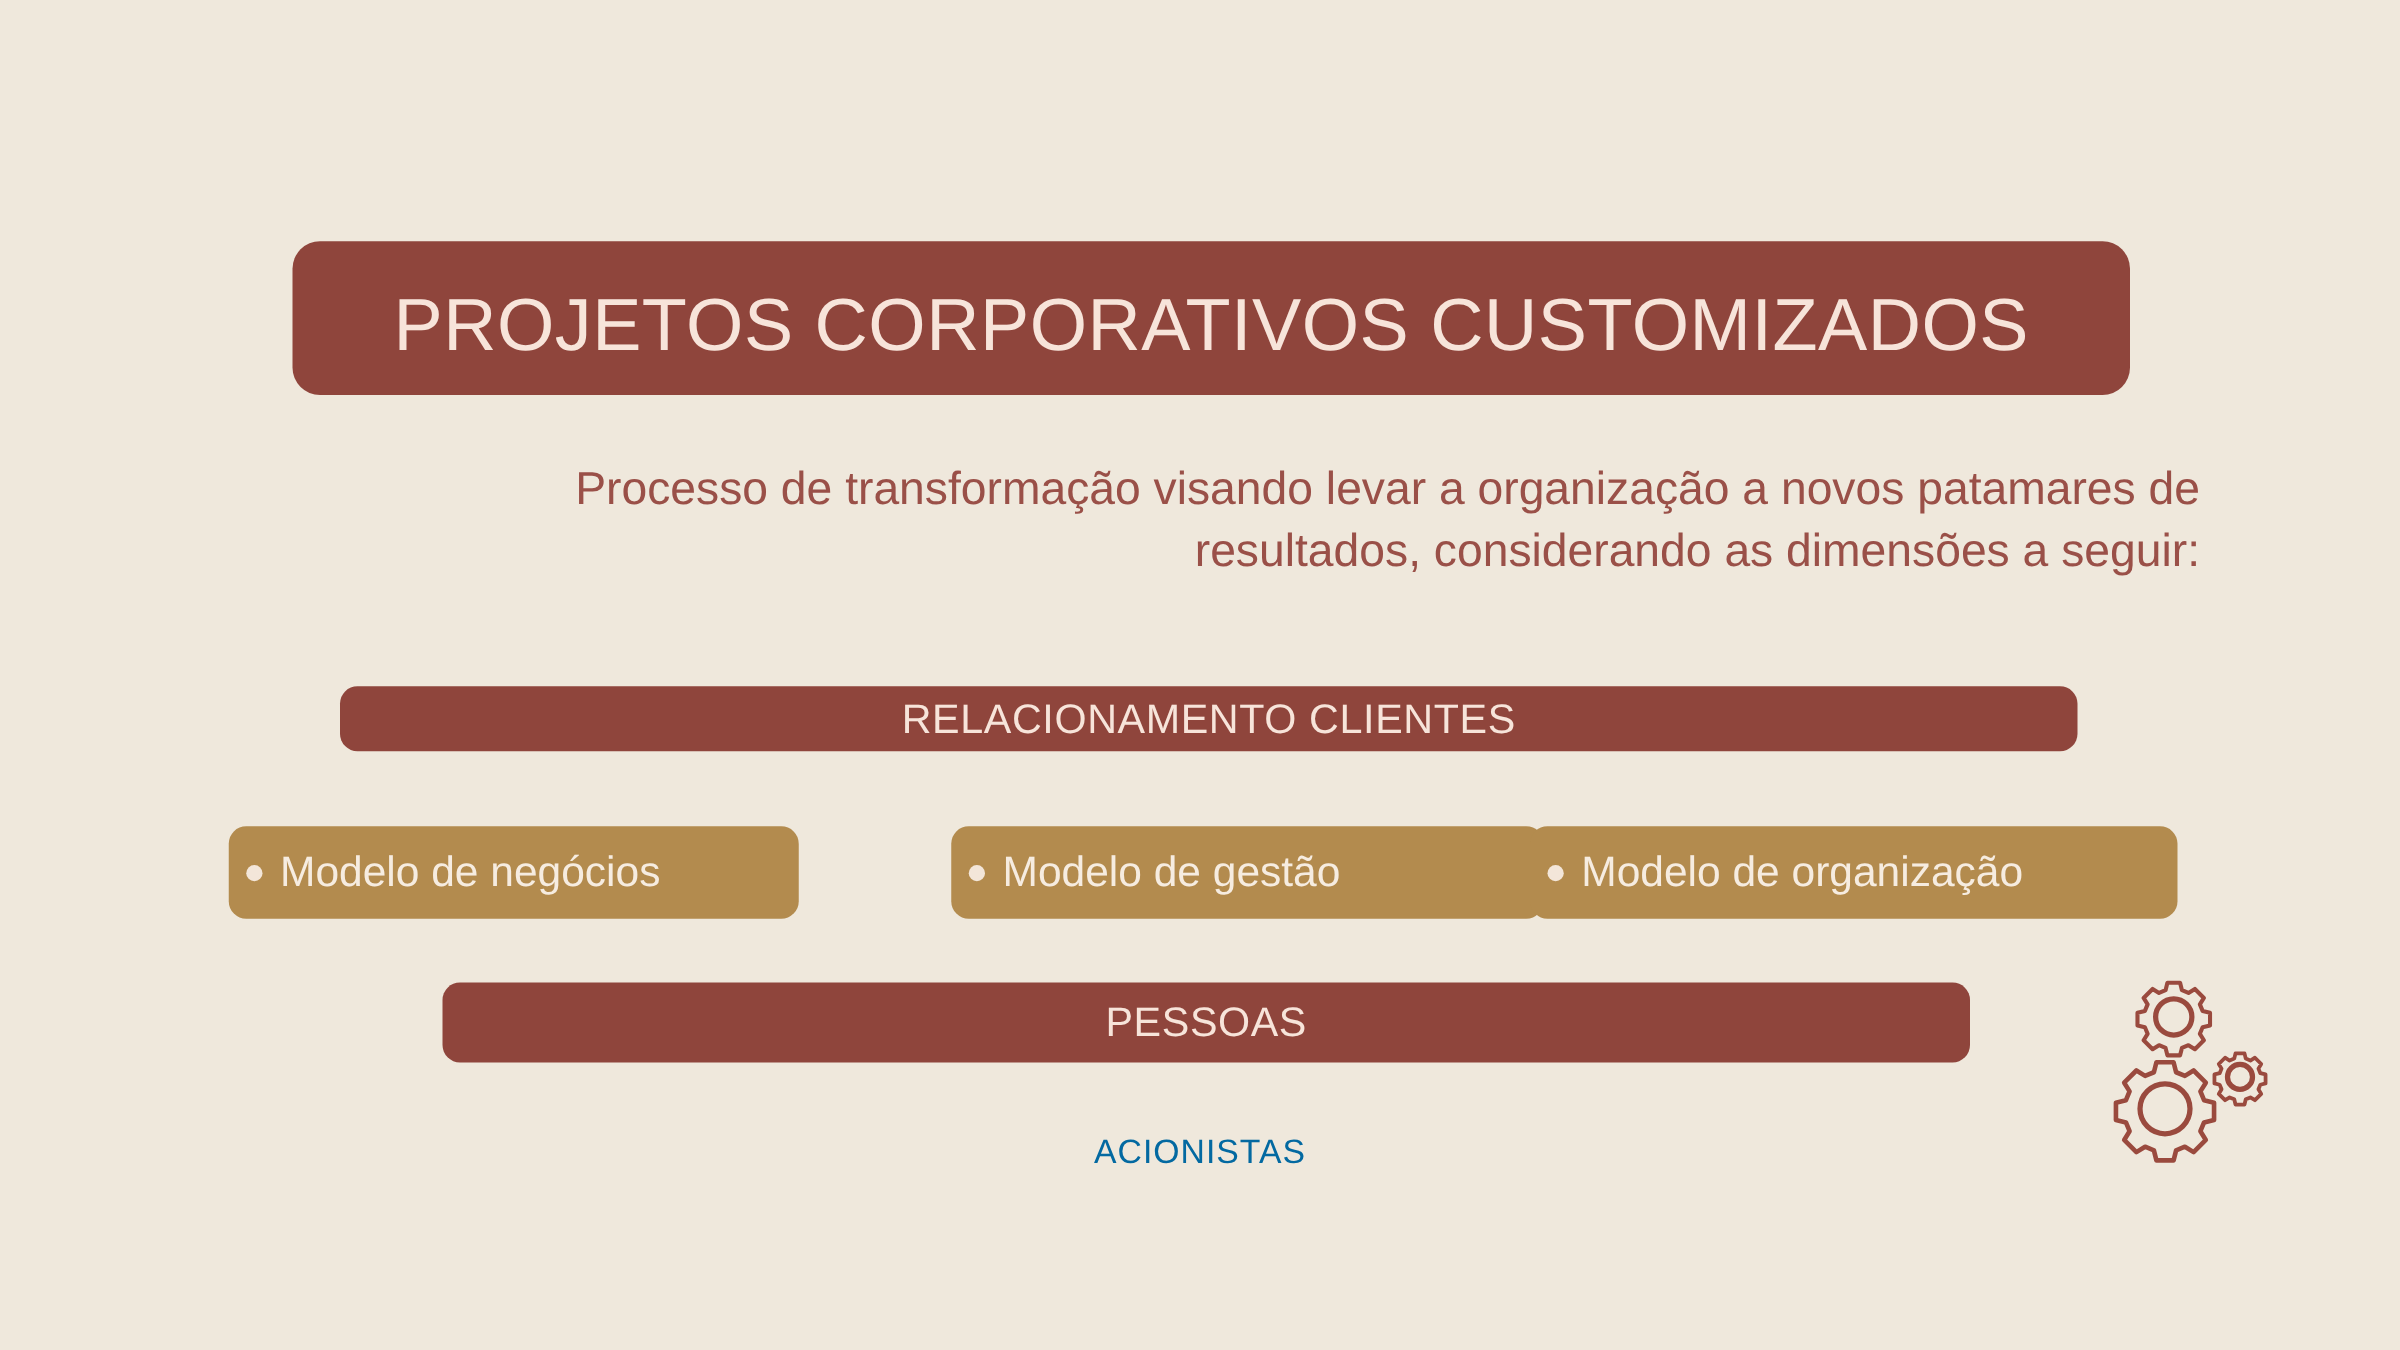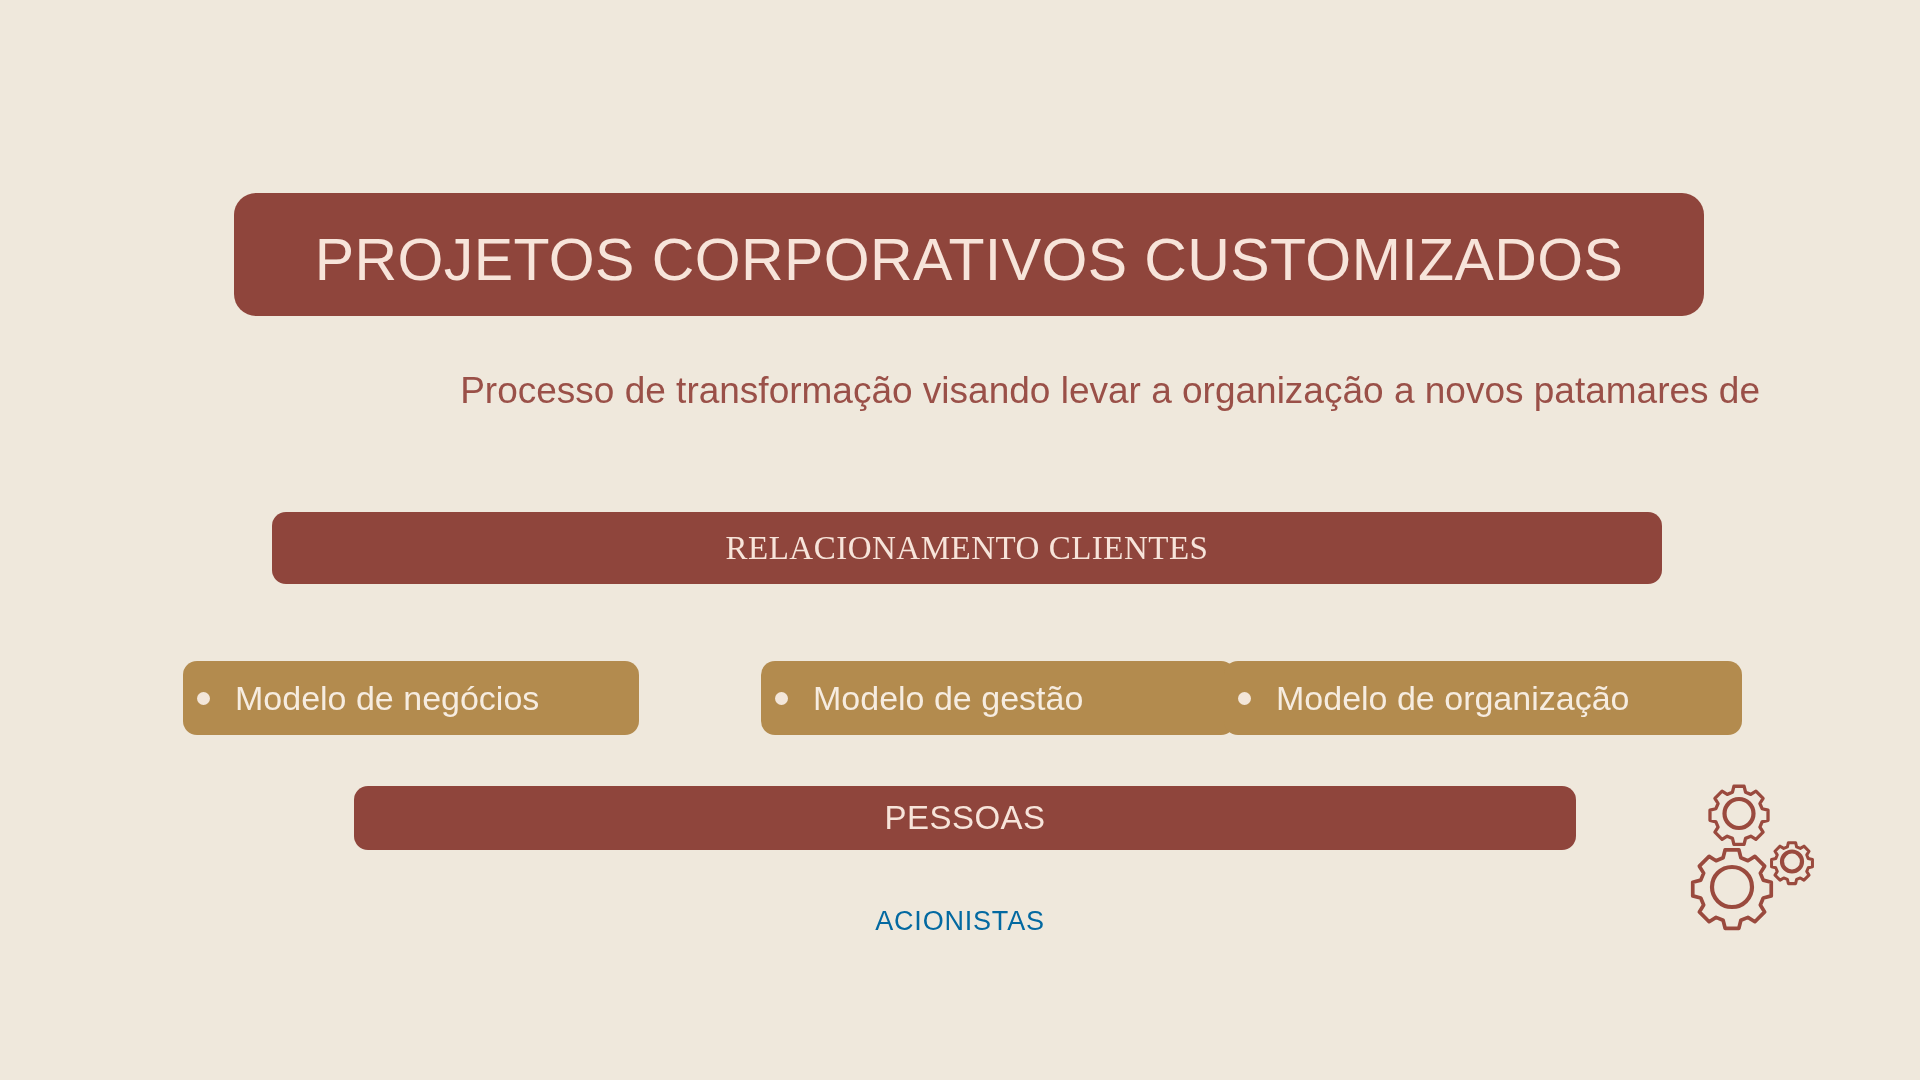--- a/index.html
+++ b/index.html
@@ -76,43 +76,42 @@
   .bar-red .bar-label {
     color: #F7E4DA;
     font-size: 33px;
     letter-spacing: 0.5px;
     font-weight: 400;
     white-space: nowrap;
   }
 
   #bar-relacionamento {
     left: 272px;
-    top: 512px;
+    top: 549px;
     width: 1390px;
-    height: 72px;
-    font-family: Liberation Serif, serif;
+    height: 52px;
   }
   #bar-pessoas {
     left: 354px;
     top: 786px;
     width: 1222px;
     height: 64px;
   }
 
   
   .pill-gold {
     position: absolute;
     background: #B38B4E;
     border-radius: 14px;
     display: flex;
     align-items: center;
     height: 74px;
     box-sizing: border-box;
     padding: 0 20px 0 14px;
-    gap: 25px;
+    gap: 14px;
   }
   .pill-gold .bullet {
     width: 13px;
     height: 13px;
     border-radius: 50%;
     background: #F3E6D9;
     flex: 0 0 auto;
     display: block;
   }
   .pill-gold .pill-label {
@@ -154,20 +153,21 @@
 <body>
 
 <div id="slide">
 
   <div class="title-banner">
     <div class="title-text">PROJETOS CORPORATIVOS CUSTOMIZADOS</div>
   </div>
 
   <div class="subtitle">
     <span class="line">Processo de transformação visando levar a organização a novos patamares  de</span>
+    <span class="line">resultados, considerando as dimensões a seguir:</span>
   </div>
 
   <div class="bar-red" id="bar-relacionamento">
     <span class="bar-label">RELACIONAMENTO CLIENTES</span>
   </div>
 
   <div class="pill-gold" id="pill-negocios">
     <span class="bullet"></span>
     <span class="pill-label">Modelo de negócios</span>
   </div>

